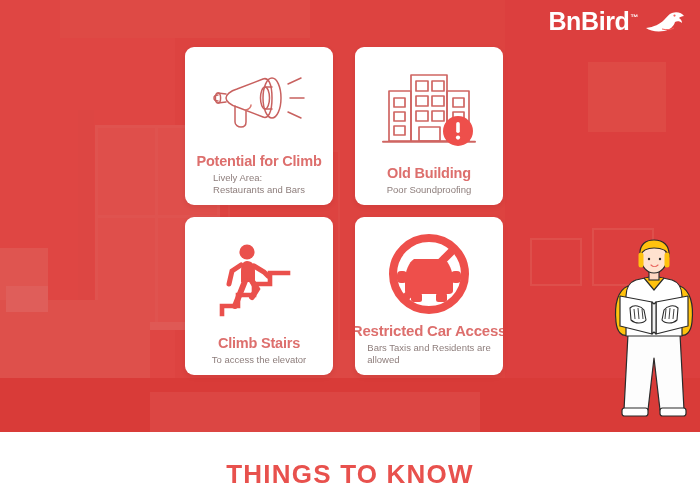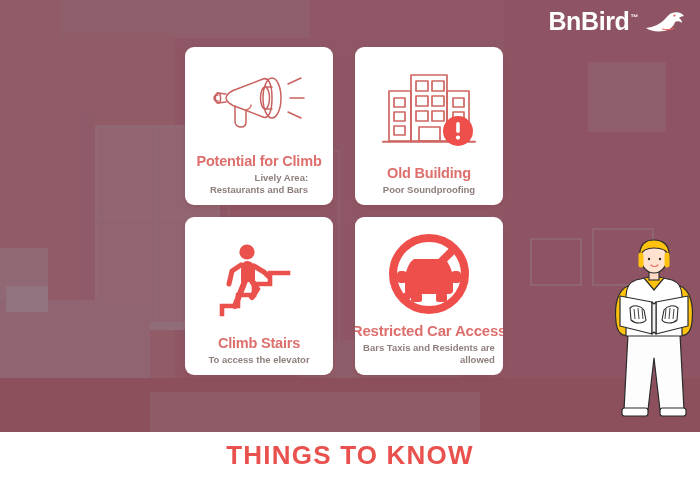--- a/index.html
+++ b/index.html
@@ -13,21 +13,21 @@
 
   #stage {
     position:absolute; left:0; top:0;
     width:700px; height:500px;
     background:#ffffff;
   }
 
   
   .hero {
     position:absolute; left:0; top:0; width:700px; height:432px;
-    background:#0c4a6e;
+    background:#b91c1c;
     overflow:hidden;
   }
   .photo-layer {
     position:absolute; inset:0;
     opacity:.55;
   }
   
   .ph { position:absolute; }
   .ph.wall-left   { left:0;   top:0;    width:175px; height:432px; background:#ff6a63; }
   .ph.wall-mid    { left:175px; top:0;  width:330px; height:432px; background:#fb635f; }
@@ -92,36 +92,36 @@
     flex:1 1 auto;
     display:flex; align-items:center; justify-content:center;
     width:100%;
   }
   .card-title {
     font-size:14.5px; font-weight:bold; color:#dd6f6d;
     text-align:center; line-height:1.1; letter-spacing:-.2px;
     white-space:nowrap;
   }
   .card-sub {
-    font-size:9.5px; color:#8e7e7c; text-align:right;
-    line-height:1.28; margin-top:2px; max-width:142px;font-weight:bold;
+    font-size:9.5px; color:#8e7e7c; text-align:left;
+    line-height:1.28; margin-top:2px; max-width:142px;
   }
   .card-4 .card-title { font-size:15px; }
 
   
   .character {
     position:absolute; left:608px; top:238px; width:92px; height:194px;
     z-index:5;
   }
 
   
   .footer {
     position:absolute; left:0; top:432px; width:700px; height:68px;
     background:#ffffff;
-    display:flex; justify-content:center;border-radius:18px;
+    display:flex; align-items:center; justify-content:center;border-radius:18px;
   }
   .footer-title {
     color:#e8514d; font-size:26px; font-weight:bold;
     letter-spacing:1.2px;
     transform:translateY(8px);
   }
 </style>
 </head>
 <body>
 

